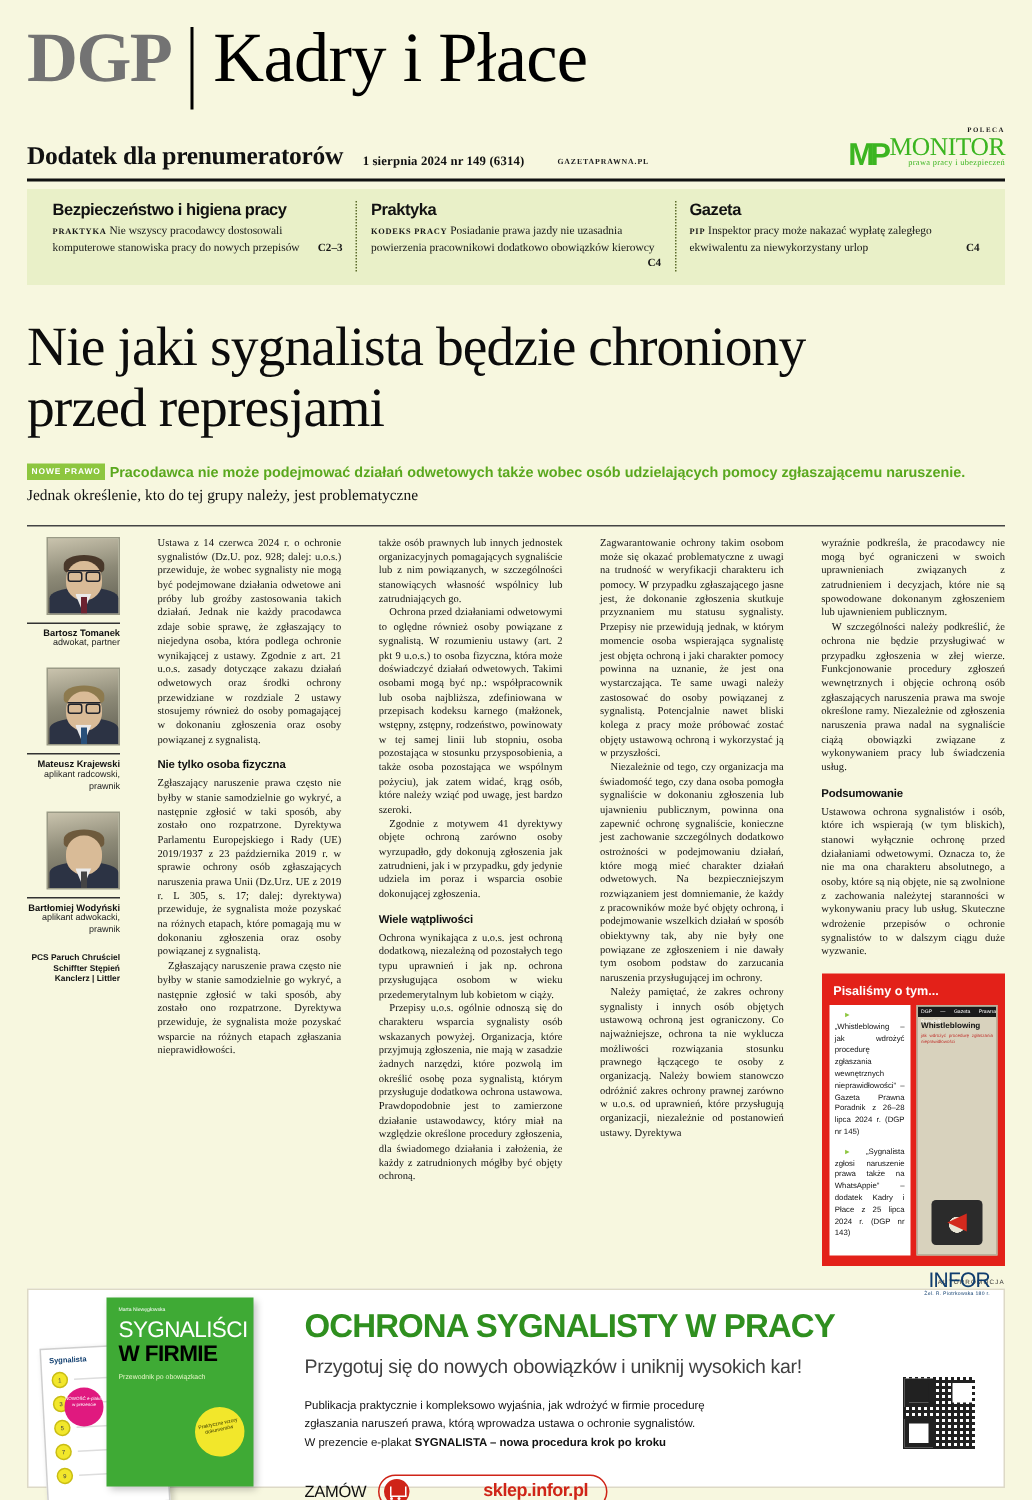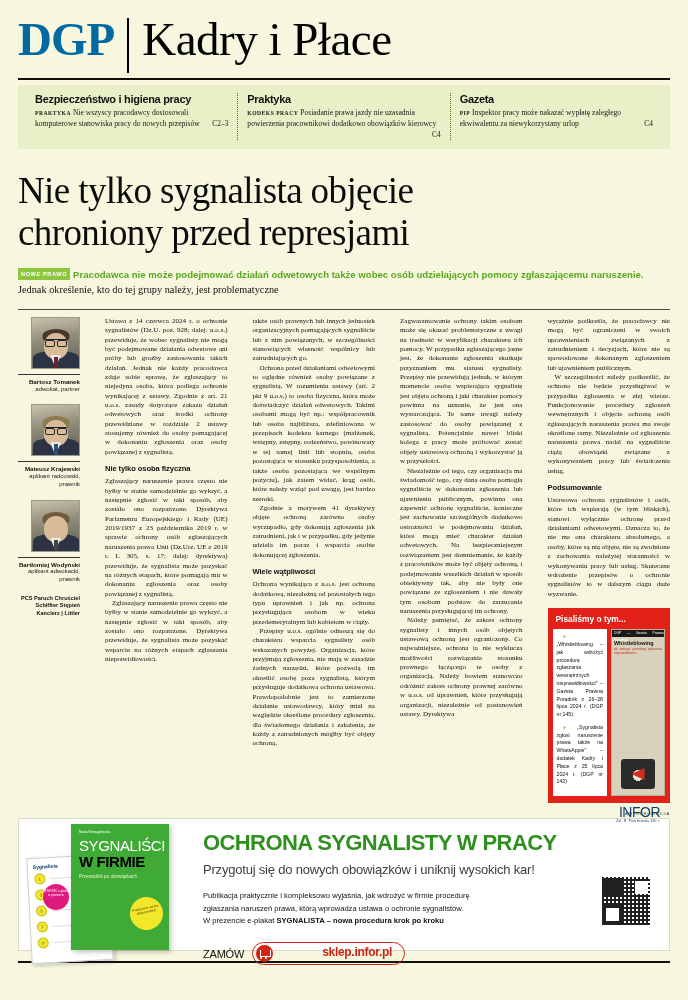--- a/index.html
+++ b/index.html
@@ -10,21 +10,21 @@
     font-family:"Liberation Serif", serif;
     color:#111;
     -webkit-font-smoothing:antialiased;
   }
   .page{position:relative;width:688px;height:1000px;box-sizing:border-box;padding:0 18px;}
 
   
   .masthead{display:flex;align-items:flex-start;padding-top:16px;}
   .logo-dgp{
     font-family:"Liberation Serif", serif;
-    font-weight:bold;font-size:47px;line-height:1;letter-spacing:-1px;color:#0369a1;
+    font-weight:bold;font-size:47px;line-height:1;letter-spacing:-1px;color:#737373;
   }
   .logo-rule{width:2px;background:#000;height:55px;margin:2px 13px 0 13px;}
   .logo-kadry{
     font-family:"Liberation Serif", serif;
     font-size:47px;line-height:1;color:#000;letter-spacing:-0.5px;
   }
 
   .subbar{display:flex;align-items:flex-end;margin-top:11px;}
   .subtitle{font-weight:bold;font-size:17px;letter-spacing:-0.2px;}
   .issue{font-weight:bold;font-size:8.5px;margin-left:13px;padding-bottom:2px;letter-spacing:0.1px;}
@@ -47,21 +47,21 @@
     display:flex;background:#e9f0c8;border:0;margin-top:5px;padding:8px 8px 9px 8px;
   }
   .teaser{flex:1;padding:0 9px;position:relative;}
   .teaser + .teaser{border-left:1px dotted #5c6b2a;}
   .teaser h3{
     margin:0 0 3px 0;font-family:"Liberation Sans", sans-serif;
     font-size:11px;font-weight:bold;letter-spacing:-0.3px;color:#111;
   }
   .teaser p{margin:0;font-size:7.6px;line-height:1.42;color:#161616;}
   .kicker{font-weight:bold;font-size:5.6px;letter-spacing:.5px;text-transform:uppercase;}
-  .pg{font-weight:normal;font-size:7.4px;float:right;text-align:right;}
+  .pg{font-weight:bold;font-size:7.4px;float:right;text-align:right;}
 
   
   .headline{
     font-size:37px;line-height:1.12;font-weight:normal;letter-spacing:-0.6px;
     margin:21px 0 0 0;color:#0c0c0c;max-width:540px;
   }
   .lead{margin:15px 0 0 0;font-size:10.3px;line-height:1.45;}
   .tag{
     display:inline-block;background:#8dc63f;color:#fff;font-family:"Liberation Sans", sans-serif;
     font-size:5.6px;font-weight:bold;letter-spacing:.6px;padding:1.5px 3px;vertical-align:2px;margin-right:3px;
@@ -238,20 +238,35 @@
 <body>
 
 <div class="page">
 
   <div class="masthead">
     <div class="logo-dgp">DGP</div>
     <div class="logo-rule"></div>
     <div class="logo-kadry">Kadry i Płace</div>
   </div>
 
+  <div class="subbar">
+    <div class="subtitle">Dodatek dla prenumeratorów</div>
+    <div class="issue">1 sierpnia 2024 nr 149 (6314)</div>
+    <div class="siteurl">GAZETAPRAWNA.PL</div>
+    <div class="monitor">
+      <div class="poleca">POLECA</div>
+      <div class="monitor-row">
+        <div class="mp-mark">MP</div>
+        <div class="monitor-txt">
+          <div class="monitor-word">MONITOR</div>
+          <div class="monitor-sub">prawa pracy i ubezpieczeń</div>
+        </div>
+      </div>
+    </div>
+  </div>
   <div class="mast-rule"></div>
 
   <div class="teasers">
     <div class="teaser">
       <h3>Bezpieczeństwo i higiena pracy</h3>
       <p><span class="kicker">PRAKTYKA</span>
         <span>Nie wszyscy pracodawcy dostosowali komputerowe stanowiska pracy do nowych przepisów</span>
         <span class="pg">C2–3</span></p>
     </div>
     <div class="teaser">
@@ -261,21 +276,21 @@
         <span class="pg">C4</span></p>
     </div>
     <div class="teaser">
       <h3>Gazeta</h3>
       <p><span class="kicker">PIP</span>
         <span>Inspektor pracy może nakazać wypłatę zaległego ekwiwalentu za niewykorzystany urlop</span>
         <span class="pg">C4</span></p>
     </div>
   </div>
 
-  <h1 class="headline">Nie tylko sygnalista objęcie chroniony przed represjami</h1>
+  <h1 class="headline">Nie jaki sygnalista będzie chroniony przed represjami</h1>
   <p class="lead">
     <span class="tag">NOWE PRAWO</span><span class="lead-green">Pracodawca nie może podejmować działań odwetowych także wobec osób udzielających pomocy zgłaszającemu naruszenie.</span><span class="lead-rest"> Jednak określenie, kto do tej grupy należy, jest problematyczne</span>
   </p>
   <div class="body-rule"></div>
 
   <div class="article">
 
     <div class="col-authors">
 
       <div class="author">

